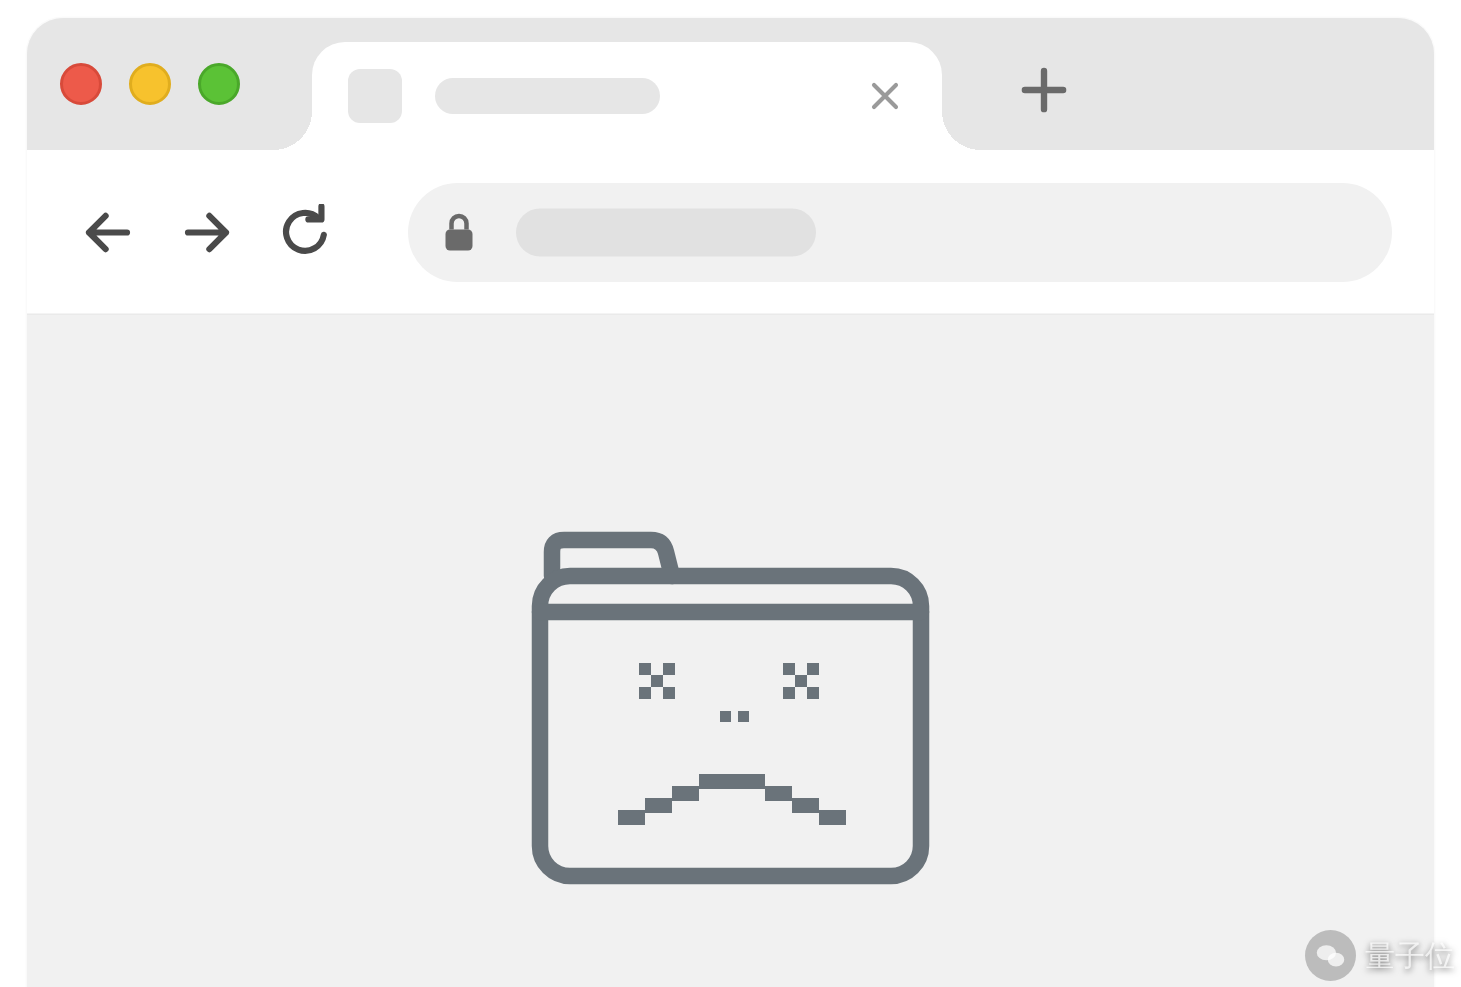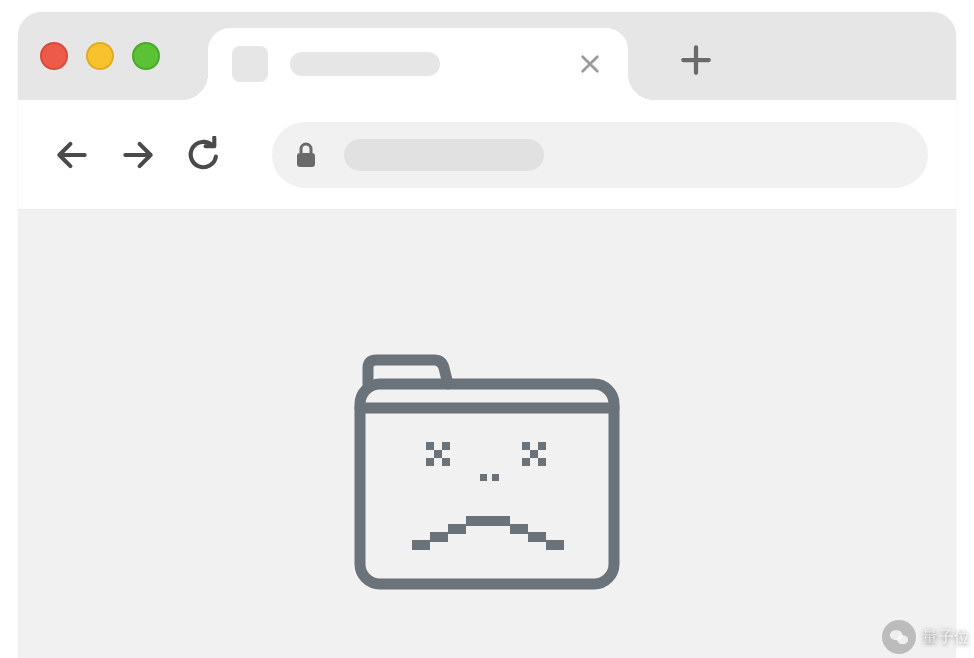--- a/index.html
+++ b/index.html
@@ -168,21 +168,21 @@
       margin-top: 144px;
     }
     .watermark {
       position: absolute;
       right: 4px;
       bottom: 4px;
       display: flex;
       align-items: center;
       gap: 6px;
       color: rgba(255,255,255,0.72);
-      font-size: 16px;
+      font-size: 20px;
       font-weight: 500;
       text-shadow: 0 1px 4px rgba(0,0,0,0.55);
     }
     .wm-logo {
       width: 34px; height: 34px;
       border-radius: 50%;
       background: rgba(0,0,0,0.22);
       display: flex; align-items: center; justify-content: center;
     }
     .wm-logo svg { width: 22px; height: 22px; }

